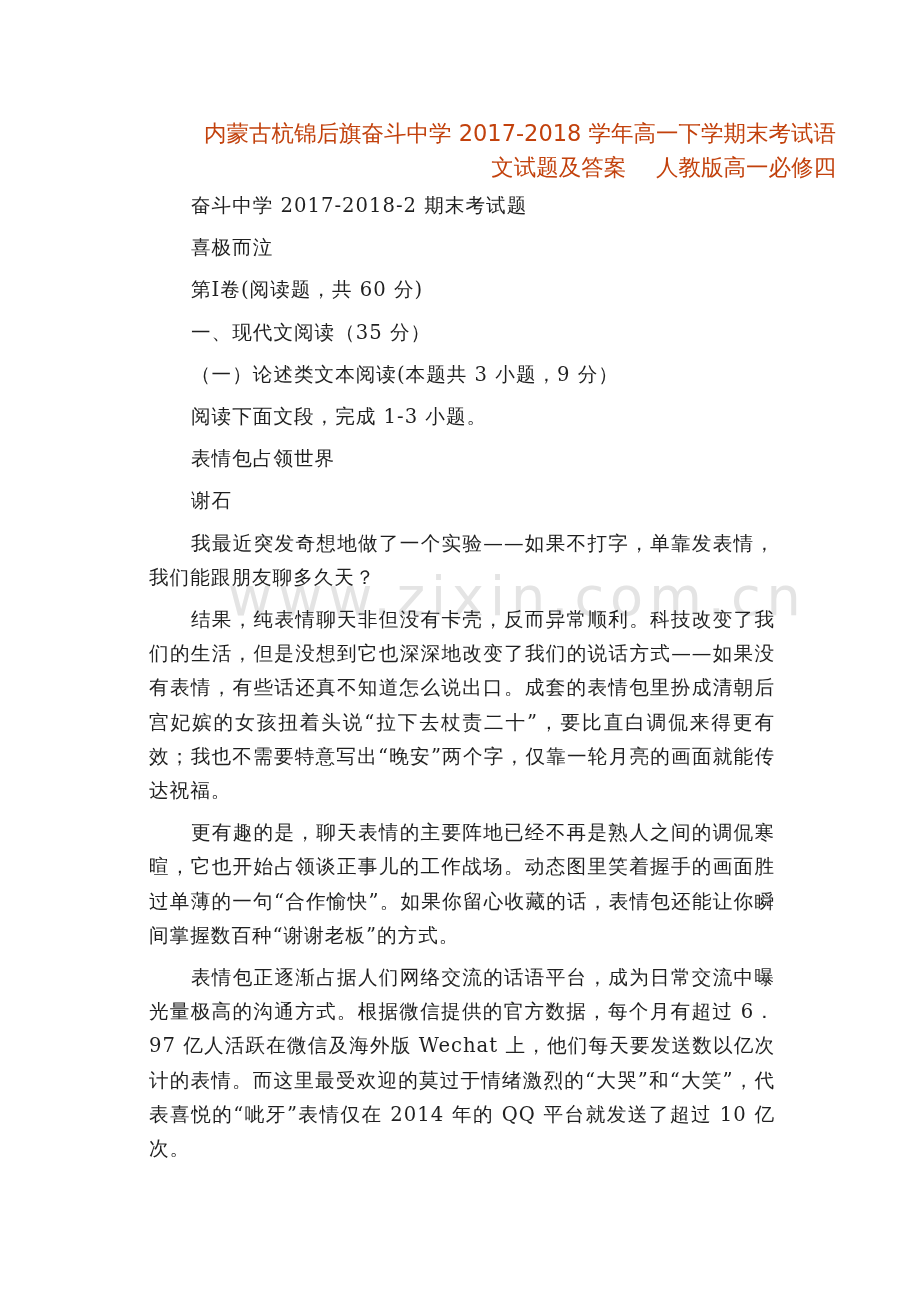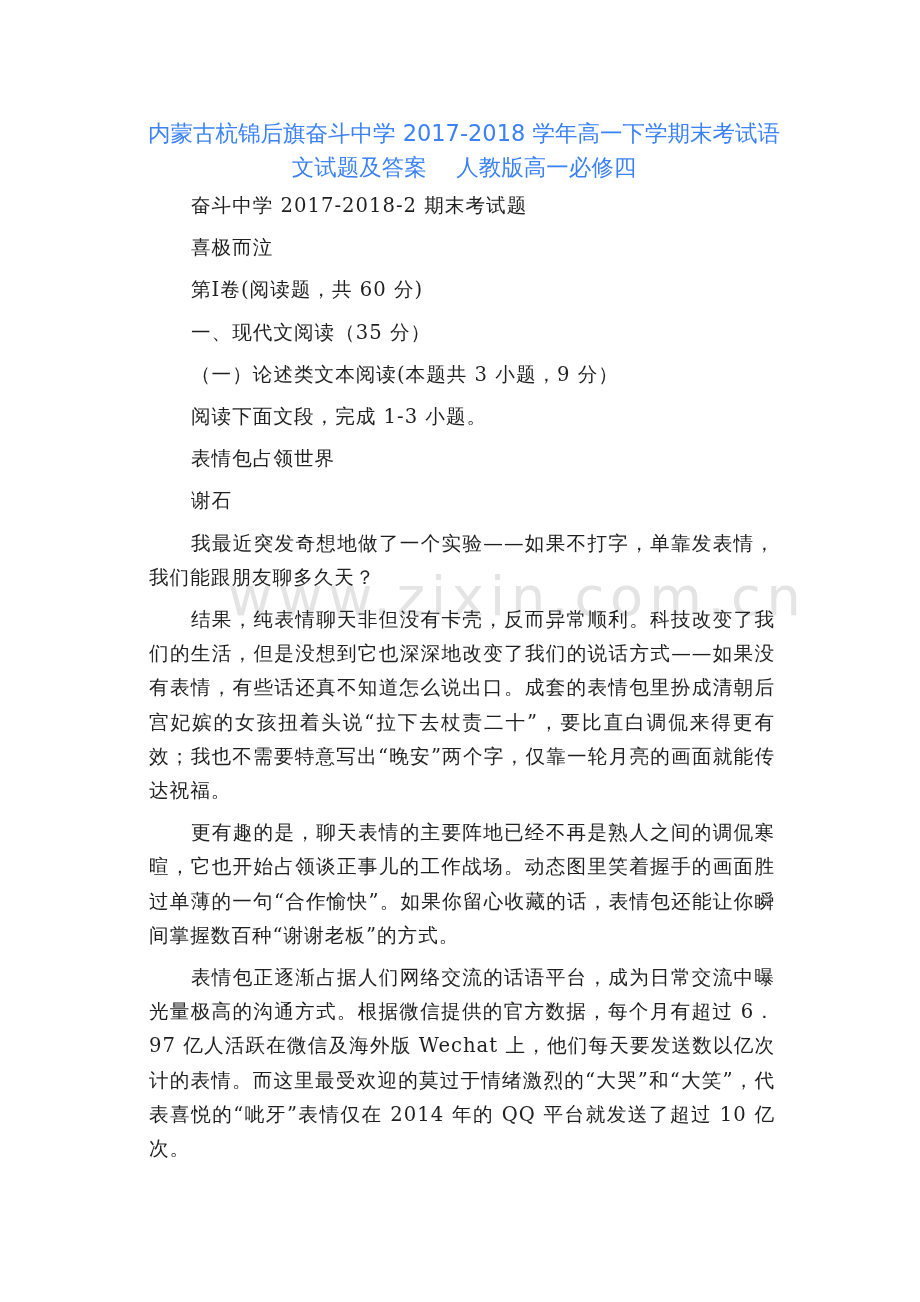--- a/index.html
+++ b/index.html
@@ -17,28 +17,28 @@
     .page {
       position: absolute;
       left: 0;
       top: 0;
       width: 920px;
       height: 1302px;
       background: #ffffff;
     }
     .title {
       position: absolute;
-      left: 124px;
+      left: 156px;
       top: 116px;
       width: 680px;
-      text-align: center;
+      text-align: right;
       font-family: "DejaVu Sans", "Liberation Sans", sans-serif;
       font-size: 22.5px;
       line-height: 34px;
-      color: #3b82f6;
+      color: #c2410c;
       letter-spacing: 0px;
     }
     .title .line {
       display: block;
       white-space: nowrap;
     }
     .body {
       position: absolute;
       left: 141px;
       top: 181px;

